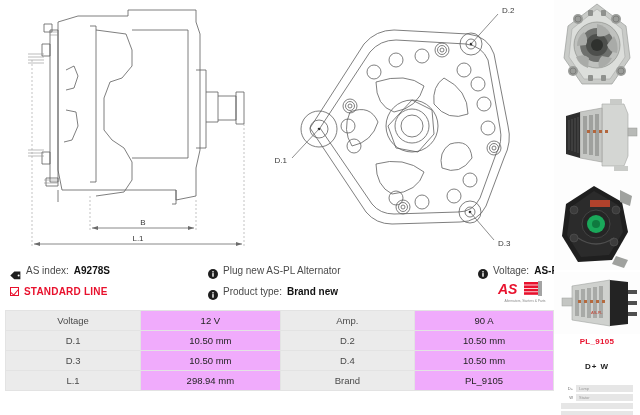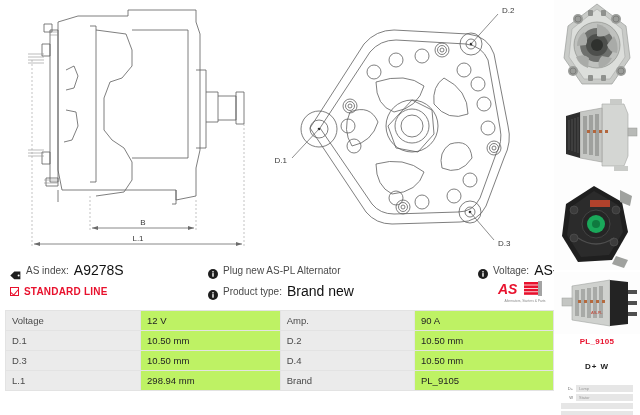--- a/index.html
+++ b/index.html
@@ -47,44 +47,44 @@
   
   .info{position:absolute;left:0;top:258px;width:554px;height:46px;}
   .info-line{position:absolute;left:0;width:554px;height:20px;}
   .info-line.r1{top:2px;}
   .info-line.r2{top:23px;}
   .cell{position:absolute;display:flex;align-items:center;height:20px;gap:5px;justify-content:space-between;}
   .c-a{left:10px;}
   .c-b{left:208px;}
   .c-c{left:478px;}
   .lbl{font-size:10px;color:#4a4a4a;white-space:nowrap;}
-  .val{font-size:14px;color:#111;font-weight:normal;white-space:nowrap;}
+  .val{font-size:10px;color:#111;font-weight:bold;white-space:nowrap;}
   .std{font-size:10px;color:#e8112d;font-weight:bold;letter-spacing:.2px;white-space:nowrap;}
 
   .ico{flex:0 0 auto;display:inline-block;}
   .ico-tag{width:11px;height:9px;}
   .ico-info{width:10px;height:10px;}
   .ico-check{width:9px;height:9px;border:1.4px solid #e8112d;position:relative;box-sizing:border-box;}
   .ico-check:after{
     content:"";position:absolute;left:1px;top:-1px;width:4px;height:7px;
     border:solid #e8112d;border-width:0 1.4px 1.4px 0;transform:rotate(40deg);
   }
 
   
   .brand{position:absolute;left:496px;top:279px;width:58px;height:26px;}
 
   
   .table{position:absolute;left:5px;top:310px;width:549px;border-collapse:collapse;}
   .table td{
     border:1px solid #e3e3e3;
     height:19px;font-size:9.5px;padding:0 6px;
-    text-align:left;white-space:nowrap;
+    text-align:center;white-space:nowrap;
   }
   .table td.k{background:#ebebeb;color:#4a4a4a;width:134px;}
-  .table td.v{background:#bef264;color:#232323;width:137px;margin-top:32px;}
+  .table td.v{background:#f0abfc;color:#232323;width:137px;margin-top:32px;}
 </style>
 </head>
 <body>
 
 <div class="page">
 
   <div class="drawings">
 
     <div class="draw-side">
       <svg viewBox="0 0 272 256" xmlns="http://www.w3.org/2000/svg">

